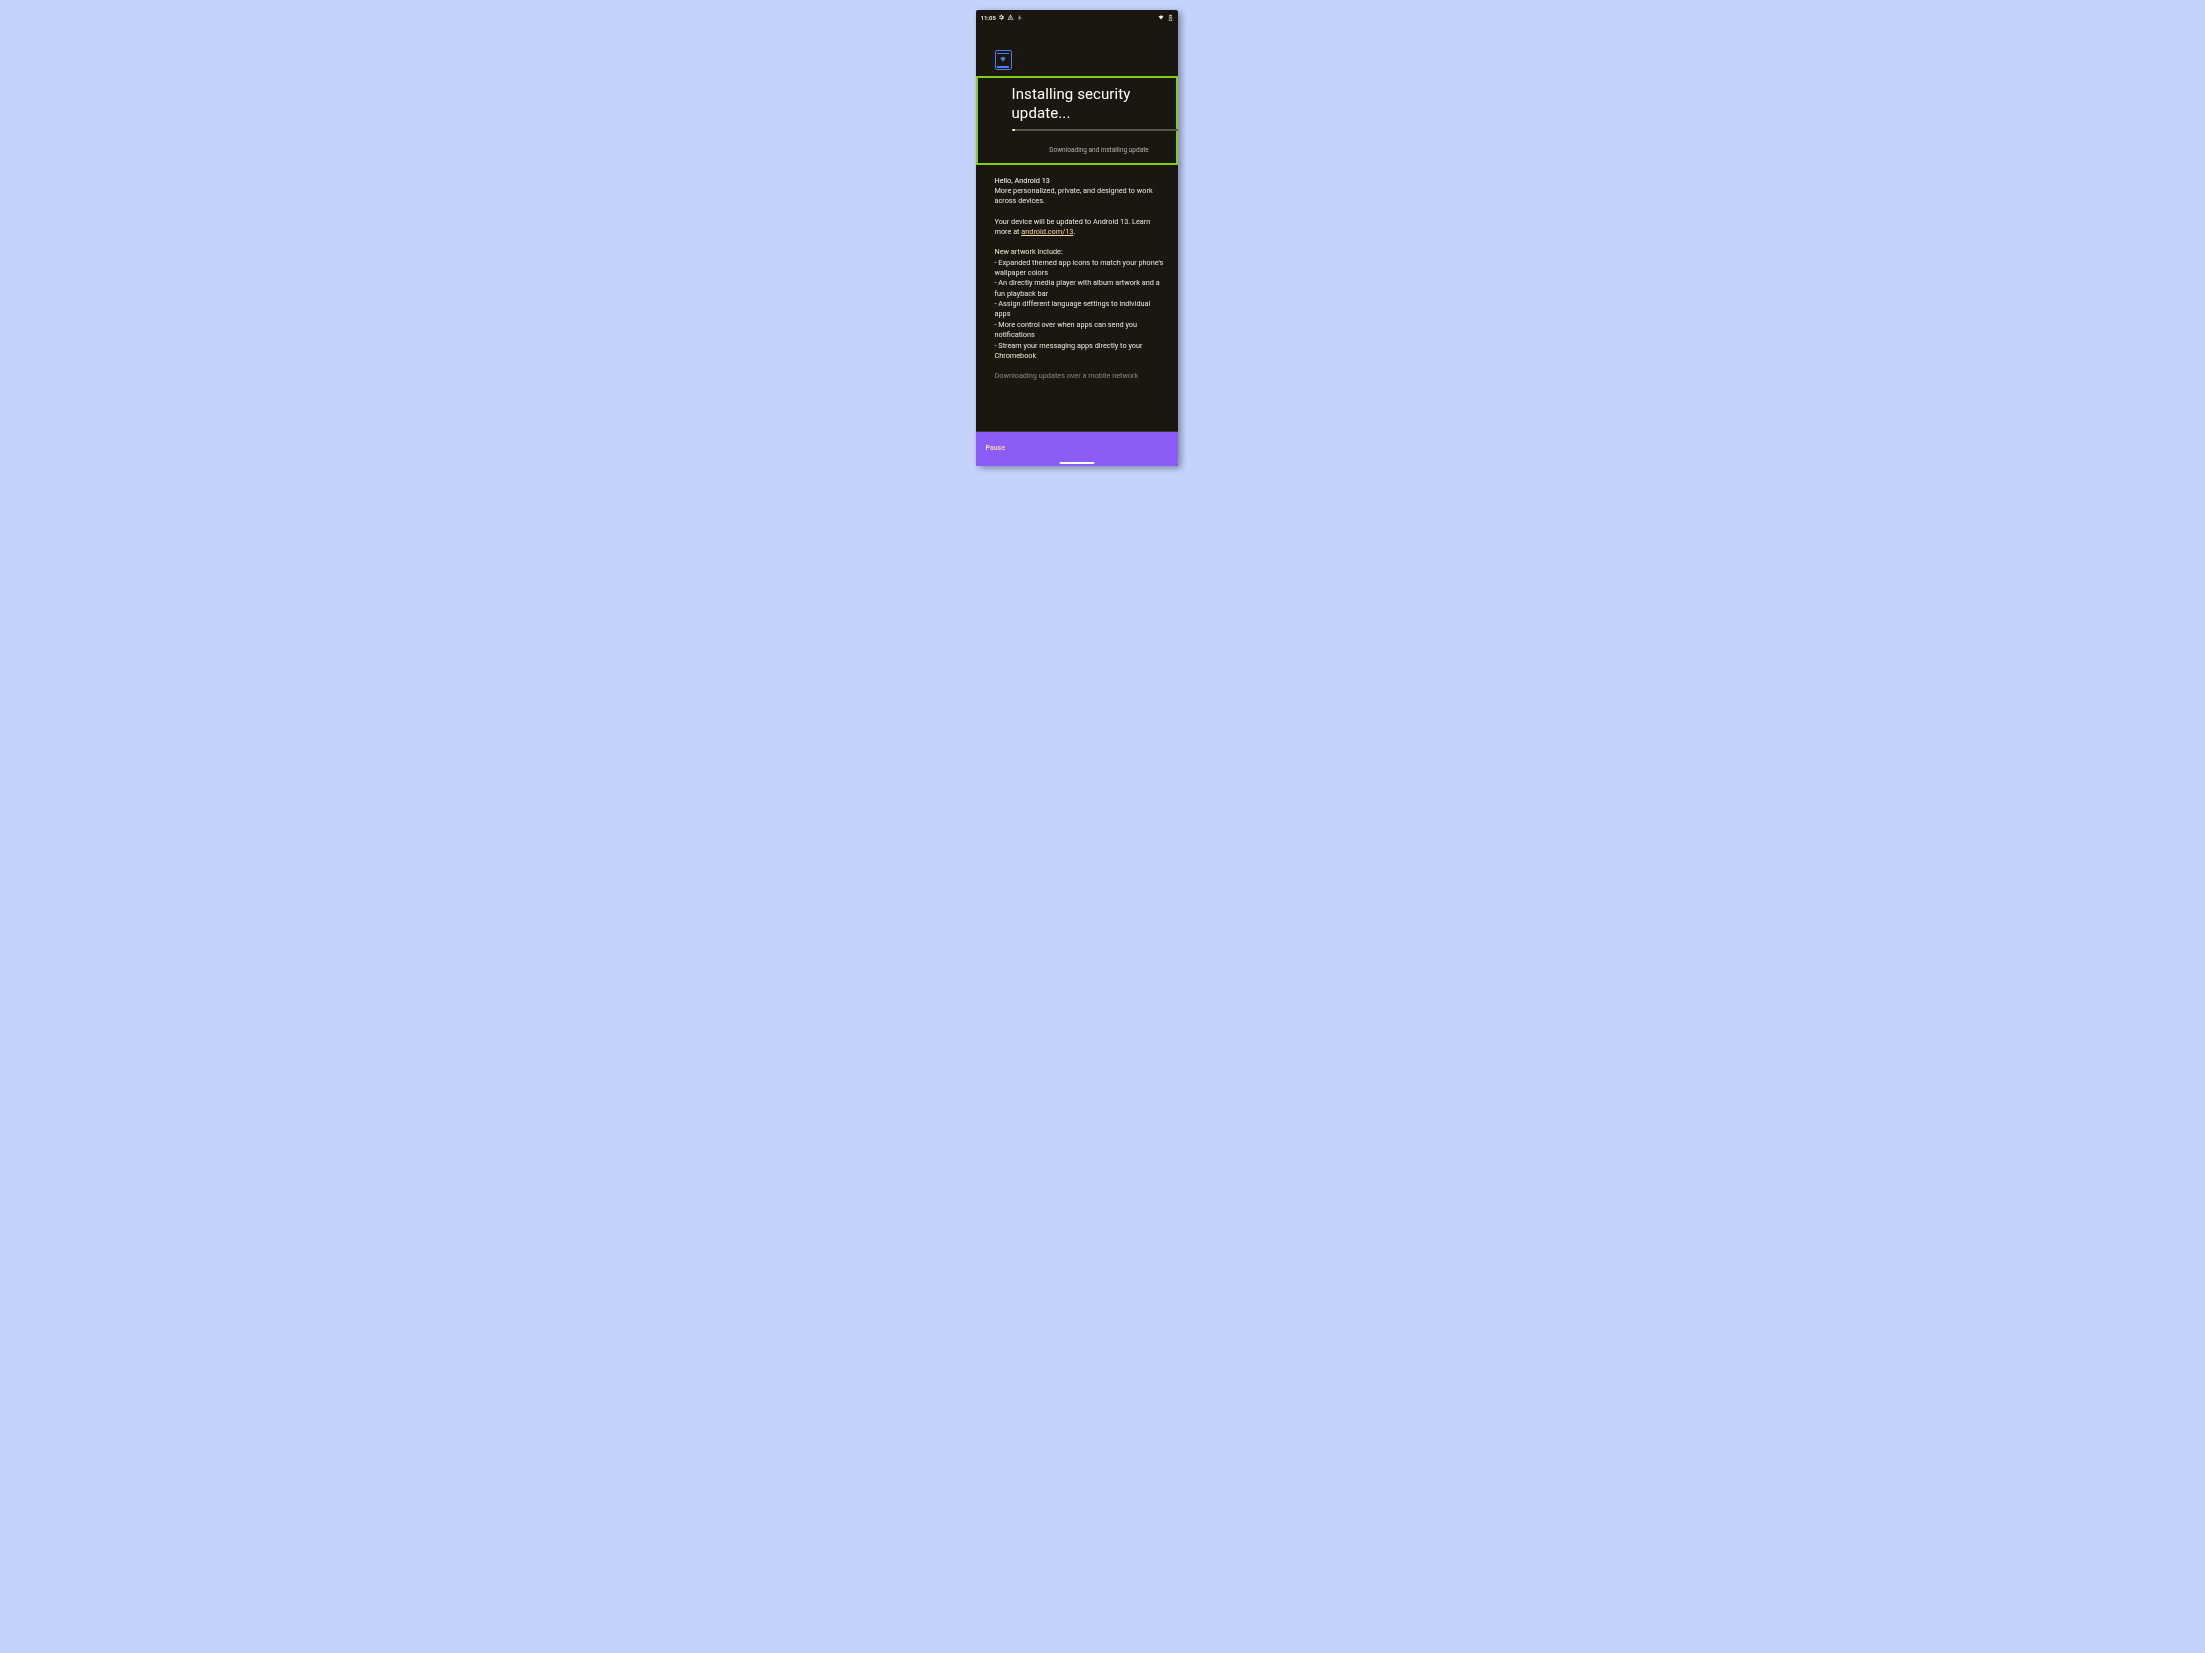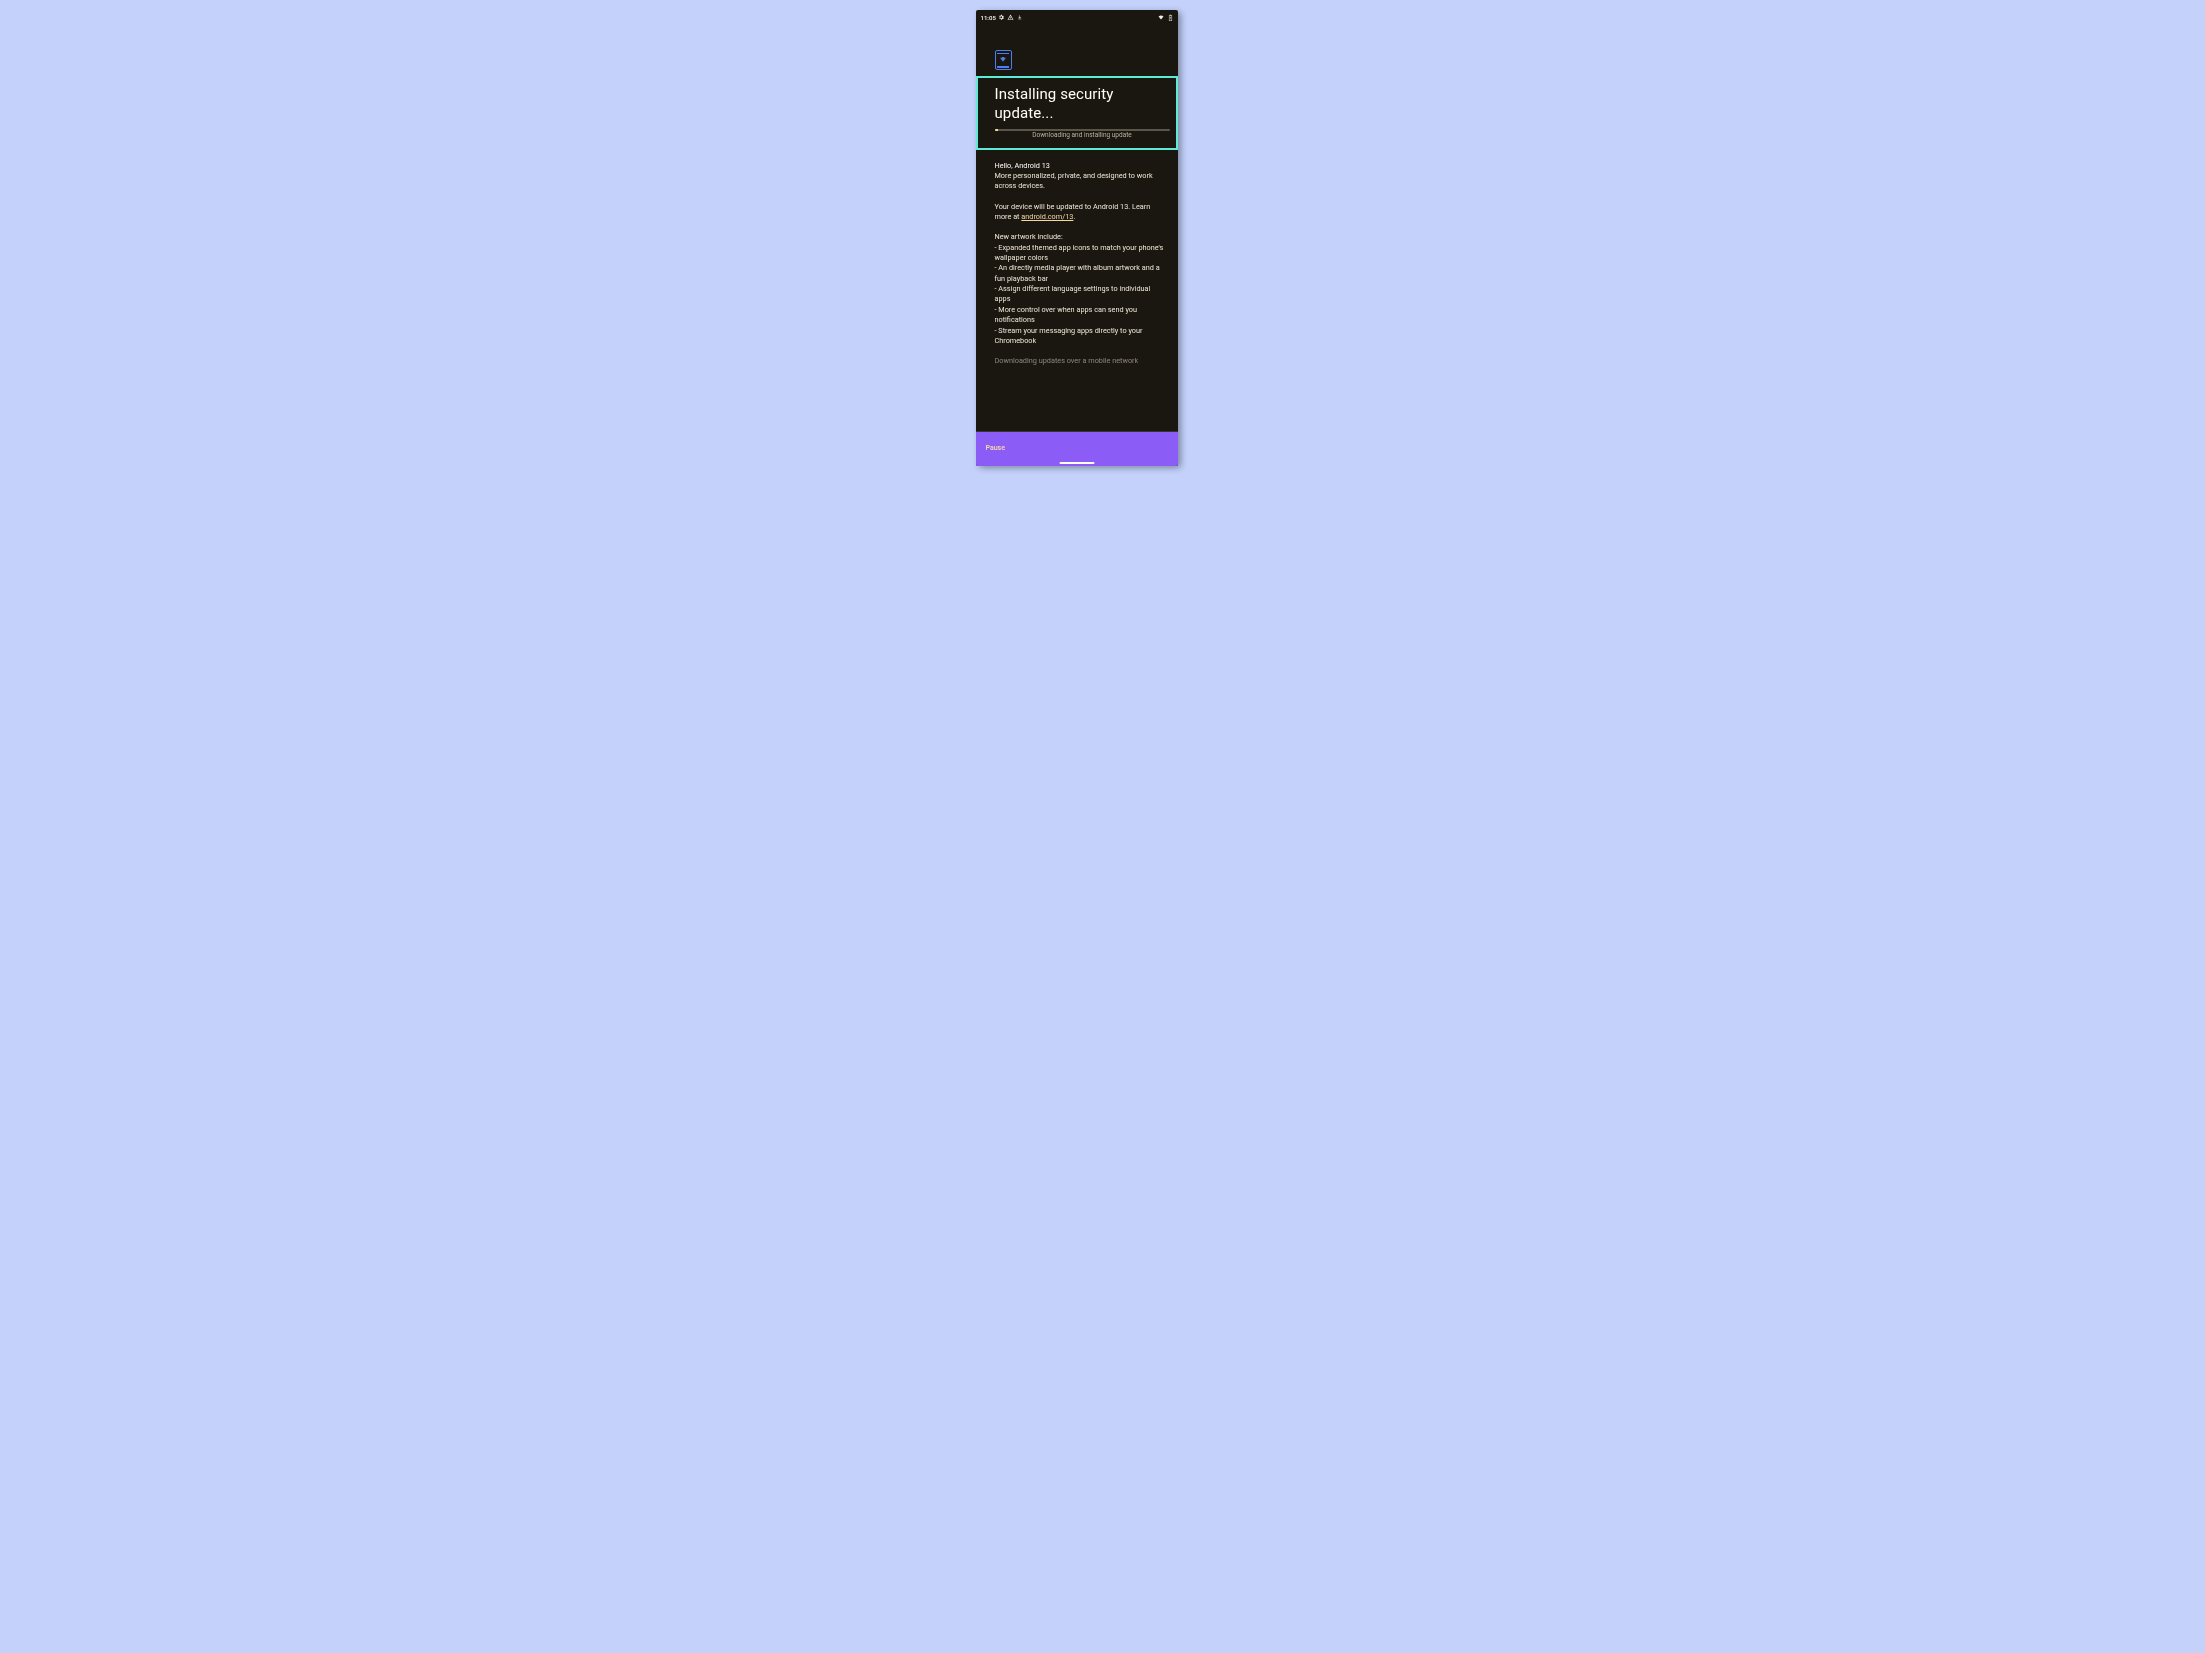--- a/index.html
+++ b/index.html
@@ -89,23 +89,23 @@
   .header-icon .stem {
     position: absolute;
     left: 50%; top: 5.5px;
     width: 2px; height: 3.5px;
     background: #4a7ef3;
     transform: translateX(-50%);
   }
 
   
   .highlight-box {
-    border: 2px solid #5eead4;
+    border: 2px solid #84cc16;
     margin: 4px 0 0 0;
-    padding: 5px 9px 9px 17px;
+    padding: 5px 9px 9px 34px;
   }
   .page-title {
     font-size: 15px;
     line-height: 1.25;
     font-weight: 400;
     color: #fffdf7;
     letter-spacing: 0.1px;
     margin: 2px 0 6px 0;
   }
   .progress {
@@ -115,20 +115,21 @@
     border-radius: 1px;
     overflow: hidden;
   }
   .progress .fill {
     height: 100%;
     background: #f6d8a5;
   }
   .status-text {
     text-align: center;
     width: 175px;
+    margin-top: 15px;
     font-size: 6.5px;
     color: #b9b2a1;
   }
 
   
   .body-copy {
     padding: 11px 11px 0 19px;
     font-size: 7.3px;
     line-height: 1.42;
     color: #eee6d5;

